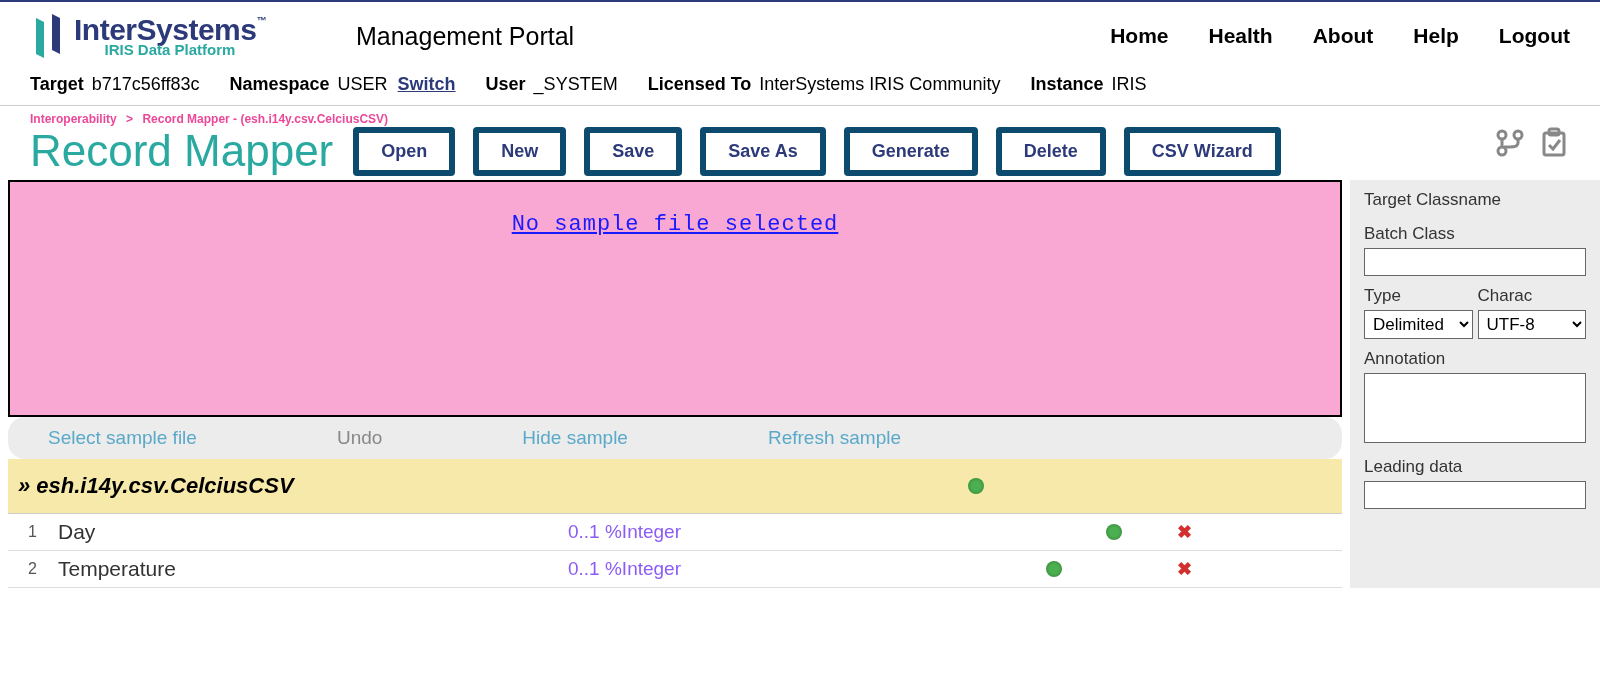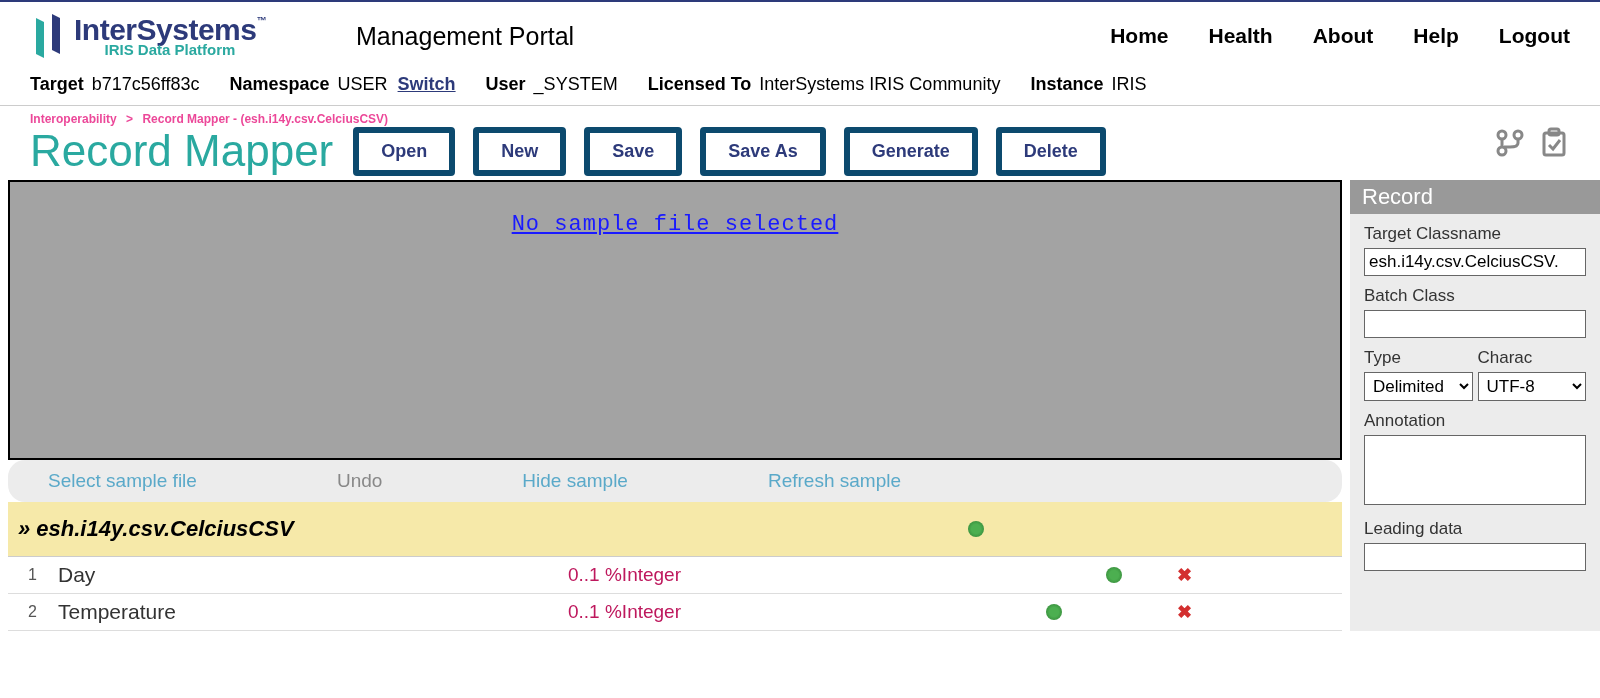--- a/index.html
+++ b/index.html
@@ -104,25 +104,25 @@
       stroke: #888; fill: none; stroke-width: 3;
       cursor: pointer;
     }
     .workspace {
       display: flex;
       padding: 0 0 0 8px;
     }
     .left-col { flex: 1; }
     .sample-box {
       border: 2px solid #000;
-      height: 280px;
+      height: 237px;
       display: flex;
       justify-content: center;
       padding-top: 30px;
-      background: #a3a3a3;
+      background: #f9a8d4;
     }
     .sample-link {
       color: #1a1aff;
       text-decoration: underline;
       font-family: "Courier New", monospace;
       font-size: 22px;
       letter-spacing: 1px;
       cursor: pointer;
     }
     .toolbar2 {
@@ -157,21 +157,21 @@
     .field-row {
       display: flex;
       align-items: center;
       padding: 6px 20px;
       font-size: 20px;
       border-bottom: 1px solid #ddd;
       color: #555;
     }
     .field-idx { width: 30px; font-size: 16px; }
     .field-name { width: 510px; font-size: 21px; color: #333; }
-    .field-type { flex: 1; font-size: 19px; color: #be185d; }
+    .field-type { flex: 1; font-size: 19px; color: #8b5cf6; }
     .row-add {
       width: 16px; height: 16px;
       background: radial-gradient(circle, #4caf50 40%, #2e7d32 100%);
       border-radius: 50%;
       margin-right: 55px;
       cursor: pointer;
     }
     .row-add.r2 { margin-left: -60px; margin-right: 115px; }
     .row-del {
       color: #d32f2f;
@@ -247,20 +247,21 @@
 
 <div class="page-head">
   <div class="page-title">Record Mapper</div>
   <div class="btn-row">
     <button class="btn">Open</button>
     <button class="btn">New</button>
     <button class="btn">Save</button>
     <button class="btn">Save As</button>
     <button class="btn">Generate</button>
     <button class="btn">Delete</button>
+    <button class="btn">CSV Wizard</button>
     <div class="head-icons">
       <svg class="head-icon" viewBox="0 0 32 32">
           <circle cx="8" cy="8" r="4"></circle>
           <circle cx="24" cy="8" r="4"></circle>
           <circle cx="8" cy="24" r="4"></circle>
           <path d="M8 12 L8 20 M24 12 L24 16 Q24 20 16 20 L10 20"></path>
         </svg>
       <svg class="head-icon" viewBox="0 0 32 32">
           <rect x="6" y="6" width="20" height="22" rx="2"></rect>
           <rect x="11" y="2" width="10" height="6" rx="2"></rect>
@@ -295,24 +296,22 @@
     <div class="field-row">
       <span class="field-idx">2</span>
       <span class="field-name">Temperature</span>
       <span class="field-type">0..1 %Integer</span>
       <span class="row-add r2"></span>
       <span class="row-del">✖</span>
     </div>
   </div>
 
   <div class="right-col">
-    <div class="panel-header">Record</div>
     <div class="form-grp">
       <div class="form-lbl">Target Classname</div>
-      <input class="form-input" value="esh.i14y.csv.CelciusCSV." style="">
     </div>
     <div class="form-grp">
       <div class="form-lbl">Batch Class</div>
       <input class="form-input" value="" style="">
     </div>
     <div class="form-grp form-row">
       <div style="flex:1">
         <div class="form-lbl">Type</div>
         <select class="form-select"><option>Delimited</option></select>
       </div>

